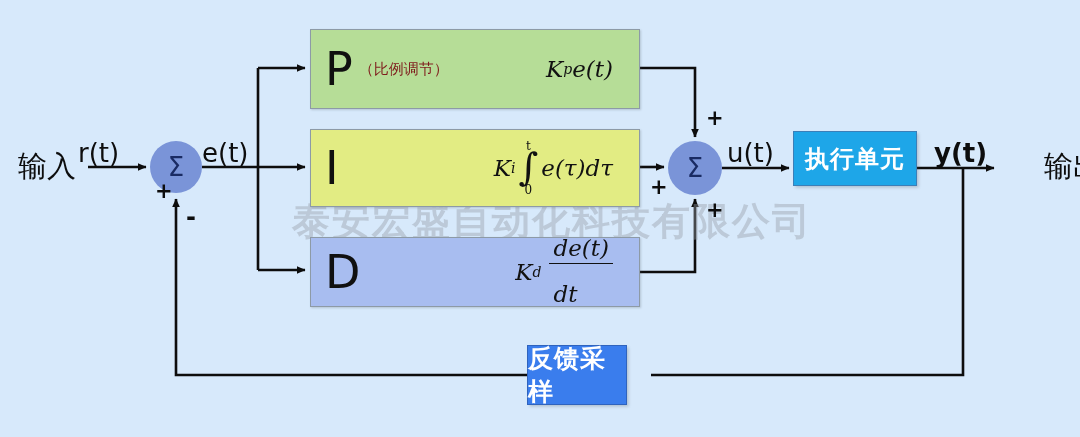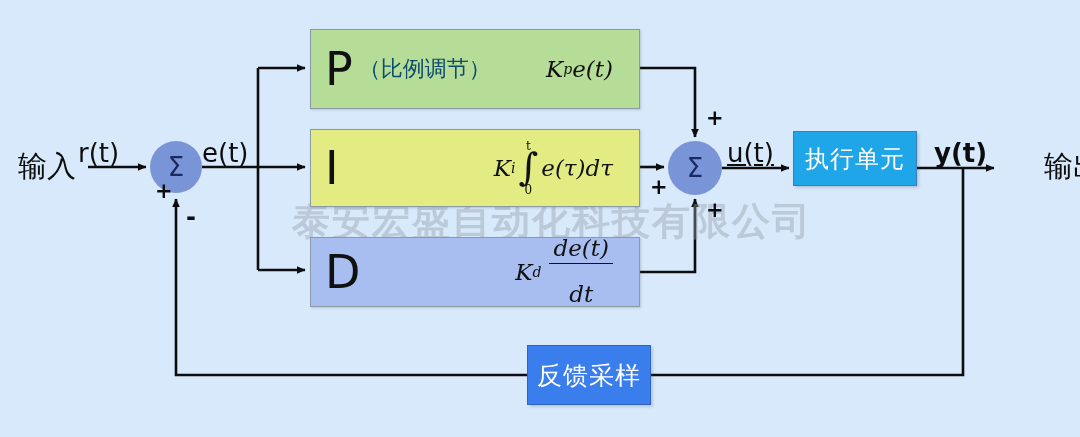--- a/index.html
+++ b/index.html
@@ -58,22 +58,22 @@
   .pid-letter {
     font-family: "DejaVu Sans", sans-serif;
     font-size: 46px;
     font-weight: 400;
     color: #101010;
     line-height: 1;
     margin-right: 6px;
   }
   .pid-cn {
     font-family: "DejaVu Sans", sans-serif;
-    font-size: 22px;
-    color: #0c4a6e;
+    font-size: 15px;
+    color: #7f1d1d;
     white-space: nowrap;
   }
   .pid-formula {
     font-family: "DejaVu Serif", serif;
     font-style: italic;
     font-size: 23px;
     color: #111;
     margin-left: auto;
     margin-right: 26px;
     display: flex;
@@ -101,21 +101,21 @@
   }
   .int-sign {
     font-family: "DejaVu Serif", serif;
     font-size: 38px;
     font-style: italic;
     line-height: 0.82;
   }
   .frac {
     display: inline-flex;
     flex-direction: column;
-    align-items: center;
+    align-items: flex-start;
     margin-left: 8px;
     line-height: 1.12;
   }
   .frac .num { border-bottom: 1.4px solid #111; padding: 0 4px 1px 4px; }
   .frac .den { padding: 7px 4px 0 4px; margin-top: 11px; }
 
   #block-p { left: 310px; top: 29px;  width: 330px; height: 80px; background: #b6dd97; }
   #block-i { left: 310px; top: 129px; width: 330px; height: 78px; background: #e2ec83; }
   #block-d { left: 310px; top: 237px; width: 330px; height: 70px; background: #a8bdf0; }
 
@@ -135,52 +135,52 @@
   #summer-right { left: 668px; top: 141px; width: 54px; height: 54px; }
 
   
   .cnbox {
     position: absolute;
     box-sizing: border-box;
     display: flex;
     align-items: center;
     justify-content: center;
     font-family: "DejaVu Sans", sans-serif;
-    font-weight: 400;
+    font-weight: 700;
     color: #ffffff;
     border: 1px solid #3b7fb8;
     box-shadow: 1.5px 1.5px 3px rgba(80,90,100,0.30);
   }
   #box-actuator {
     left: 793px; top: 131px; width: 124px; height: 55px;
     background: #1ea6e8; font-size: 24px; letter-spacing: 1px;
   }
   #box-feedback {
-    left: 527px; top: 345px; width: 124px; height: 60px;
+    left: 527px; top: 345px; width: 100px; height: 60px;
     background: #3a7ded; font-size: 25px; letter-spacing: 1px;
     border-color: #2f63bd;
   }
 
   
   .lbl {
     position: absolute;
     font-family: "DejaVu Sans", sans-serif;
     color: #0d0d0d;
     white-space: nowrap;
     line-height: 1;
   }
   .lbl-cn   { font-size: 29px; }
   .lbl-sig  { font-size: 26px; margin-top: 9px; }
   .lbl-sign { font-size: 21px; font-weight: 600; }
 
   #lbl-input    { left: 18px;  top: 152px; text-align: center; }
   #lbl-output   { left: 1044px; top: 152px; }
   #lbl-rt       { left: 78px;  top: 131px; }
   #lbl-et       { left: 202px; top: 131px; }
-  #lbl-ut       { left: 727px; top: 131px; text-decoration: underline; }
+  #lbl-ut       { left: 727px; top: 131px; }
   #lbl-yt       { left: 934px; top: 131px; font-weight: bold; }
 
   #sign-l-plus  { left: 155px; top: 181px; }
   #sign-l-minus { left: 186px; top: 205px; font-size: 24px; }
   #sign-r-top   { left: 706px; top: 108px; }
   #sign-r-left  { left: 650px; top: 177px; }
   #sign-r-bot   { left: 706px; top: 200px; }
 </style>
 </head>
 <body>

